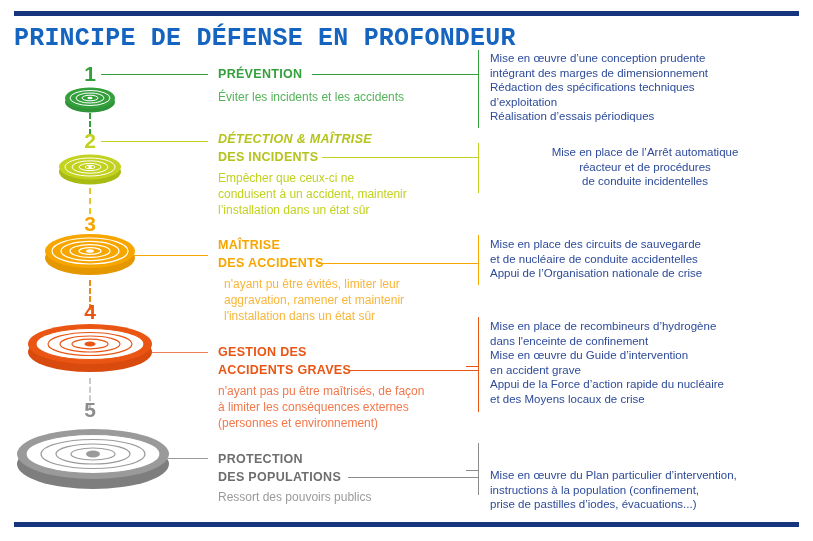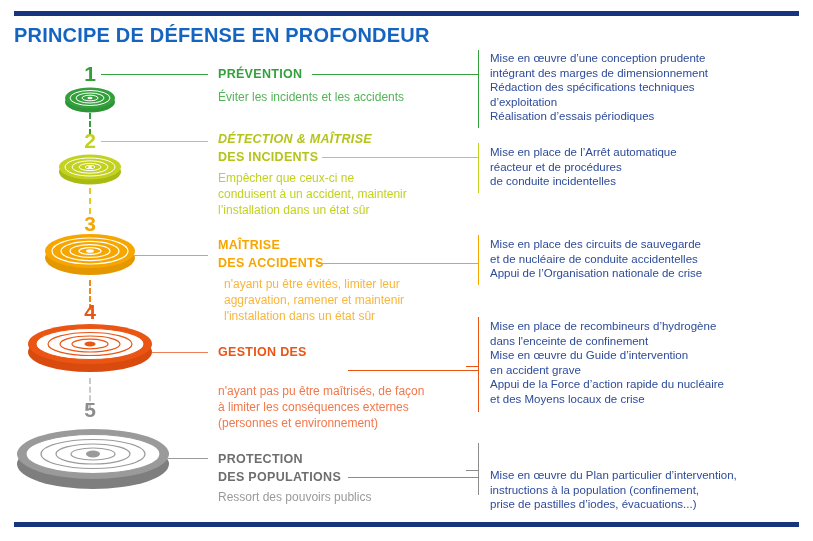--- a/index.html
+++ b/index.html
@@ -7,22 +7,23 @@
     width:813px;height:541px;
     background:#ffffff;
     font-family:"Liberation Sans","DejaVu Sans",sans-serif;
     position:relative;overflow:hidden;
   }
   .rule-top{position:absolute;left:14px;top:11px;width:785px;height:5px;background:#17357e;}
   .rule-bottom{position:absolute;left:14px;top:522px;width:785px;height:5px;background:#17357e;}
 
   .page-title{
     position:absolute;left:14px;top:24px;
-    font-size:20px;font-weight:bold;letter-spacing:.2px;
+    font-size:25px;font-weight:bold;letter-spacing:.2px;
     color:#1565c0;
+    font-family:Liberation Mono, monospace;
   }
 
   .stage{position:absolute;left:0;top:0;width:813px;height:541px;}
 
   
   .disc{position:absolute;}
   .disc svg{display:block;}
 
   
   .num{
@@ -110,21 +111,21 @@
 
   <div class="head" style="left:218px;top:132px;color:#b5c41c;font-style:italic;">DÉTECTION &amp; MAÎTRISE</div>
   <div class="head" style="left:218px;top:150px;color:#b5c41c;">DES INCIDENTS</div>
   <div class="headline" style="left:322px;top:157px;width:156px;border-color:#c2d21e;"></div>
   <div class="desc" style="left:218px;top:170px;width:235px;color:#c2d21e;white-space:pre-line;">Empêcher que ceux-ci ne
 conduisent à un accident, maintenir
 l’installation dans un état sûr</div>
 
   <div class="bracket" style="left:478px;top:143px;height:50px;border-color:#c2d21e;"></div>
   <div class="bracket-tick" style="left:466px;top:157px;border-color:#c2d21e;"></div>
-  <div class="measures" style="left:490px;top:145px;width:310px;">Mise en place de l’Arrêt automatique
+  <div class="measures" style="left:490px;top:145px;width:310px;text-align:center;">Mise en place de l’Arrêt automatique
 réacteur et de procédures
 de conduite incidentelles</div>
 
   <div class="num" style="left:70px;top:212px;color:#f7a600;">3</div>
 
   <div class="disc" style="left:39px;top:232px;">
     <svg width="102" height="48" viewBox="0 0 102 48" aria-hidden="true">
       <ellipse cx="51" cy="26" rx="45" ry="17" fill="#e59700"></ellipse>
       <ellipse cx="51" cy="19" rx="45" ry="17" fill="#f7a600"></ellipse>
       <ellipse cx="51" cy="19" rx="38" ry="13" fill="none" stroke="#ffffff" stroke-width="1.2"></ellipse>
@@ -161,20 +162,21 @@
       <ellipse cx="70" cy="24" rx="42" ry="11.5" fill="none" stroke="#ea5514" stroke-width="1.2"></ellipse>
       <ellipse cx="70" cy="24" rx="30" ry="8" fill="none" stroke="#ea5514" stroke-width="1.2"></ellipse>
       <ellipse cx="70" cy="24" rx="18" ry="4.8" fill="none" stroke="#ea5514" stroke-width="1.2"></ellipse>
       <ellipse cx="70" cy="24" rx="5.5" ry="2.6" fill="#ea5514"></ellipse>
     </svg>
   </div>
   <div class="lead" style="left:152px;top:352px;width:56px;border-color:#ef8055;"></div>
   <div class="dash" style="left:89px;top:378px;height:32px;border-color:#c9c9c9;"></div>
 
   <div class="head" style="left:218px;top:345px;color:#ea5514;">GESTION DES</div>
+  <div class="head" style="left:218px;top:363px;color:#ea5514;">ACCIDENTS GRAVES</div>
   <div class="headline" style="left:348px;top:370px;width:130px;border-color:#ea5514;"></div>
   <div class="desc" style="left:218px;top:383px;width:250px;color:#f2784b;white-space:pre-line;">n'ayant pas pu être maîtrisés, de façon
 à limiter les conséquences externes
 (personnes et environnement)</div>
 
   <div class="bracket" style="left:478px;top:317px;height:95px;border-color:#ea5514;"></div>
   <div class="bracket-tick" style="left:466px;top:366px;border-color:#ea5514;"></div>
   <div class="measures" style="left:490px;top:319px;width:310px;">Mise en place de recombineurs d’hydrogène
 dans l'enceinte de confinement
 Mise en œuvre du Guide d’intervention

